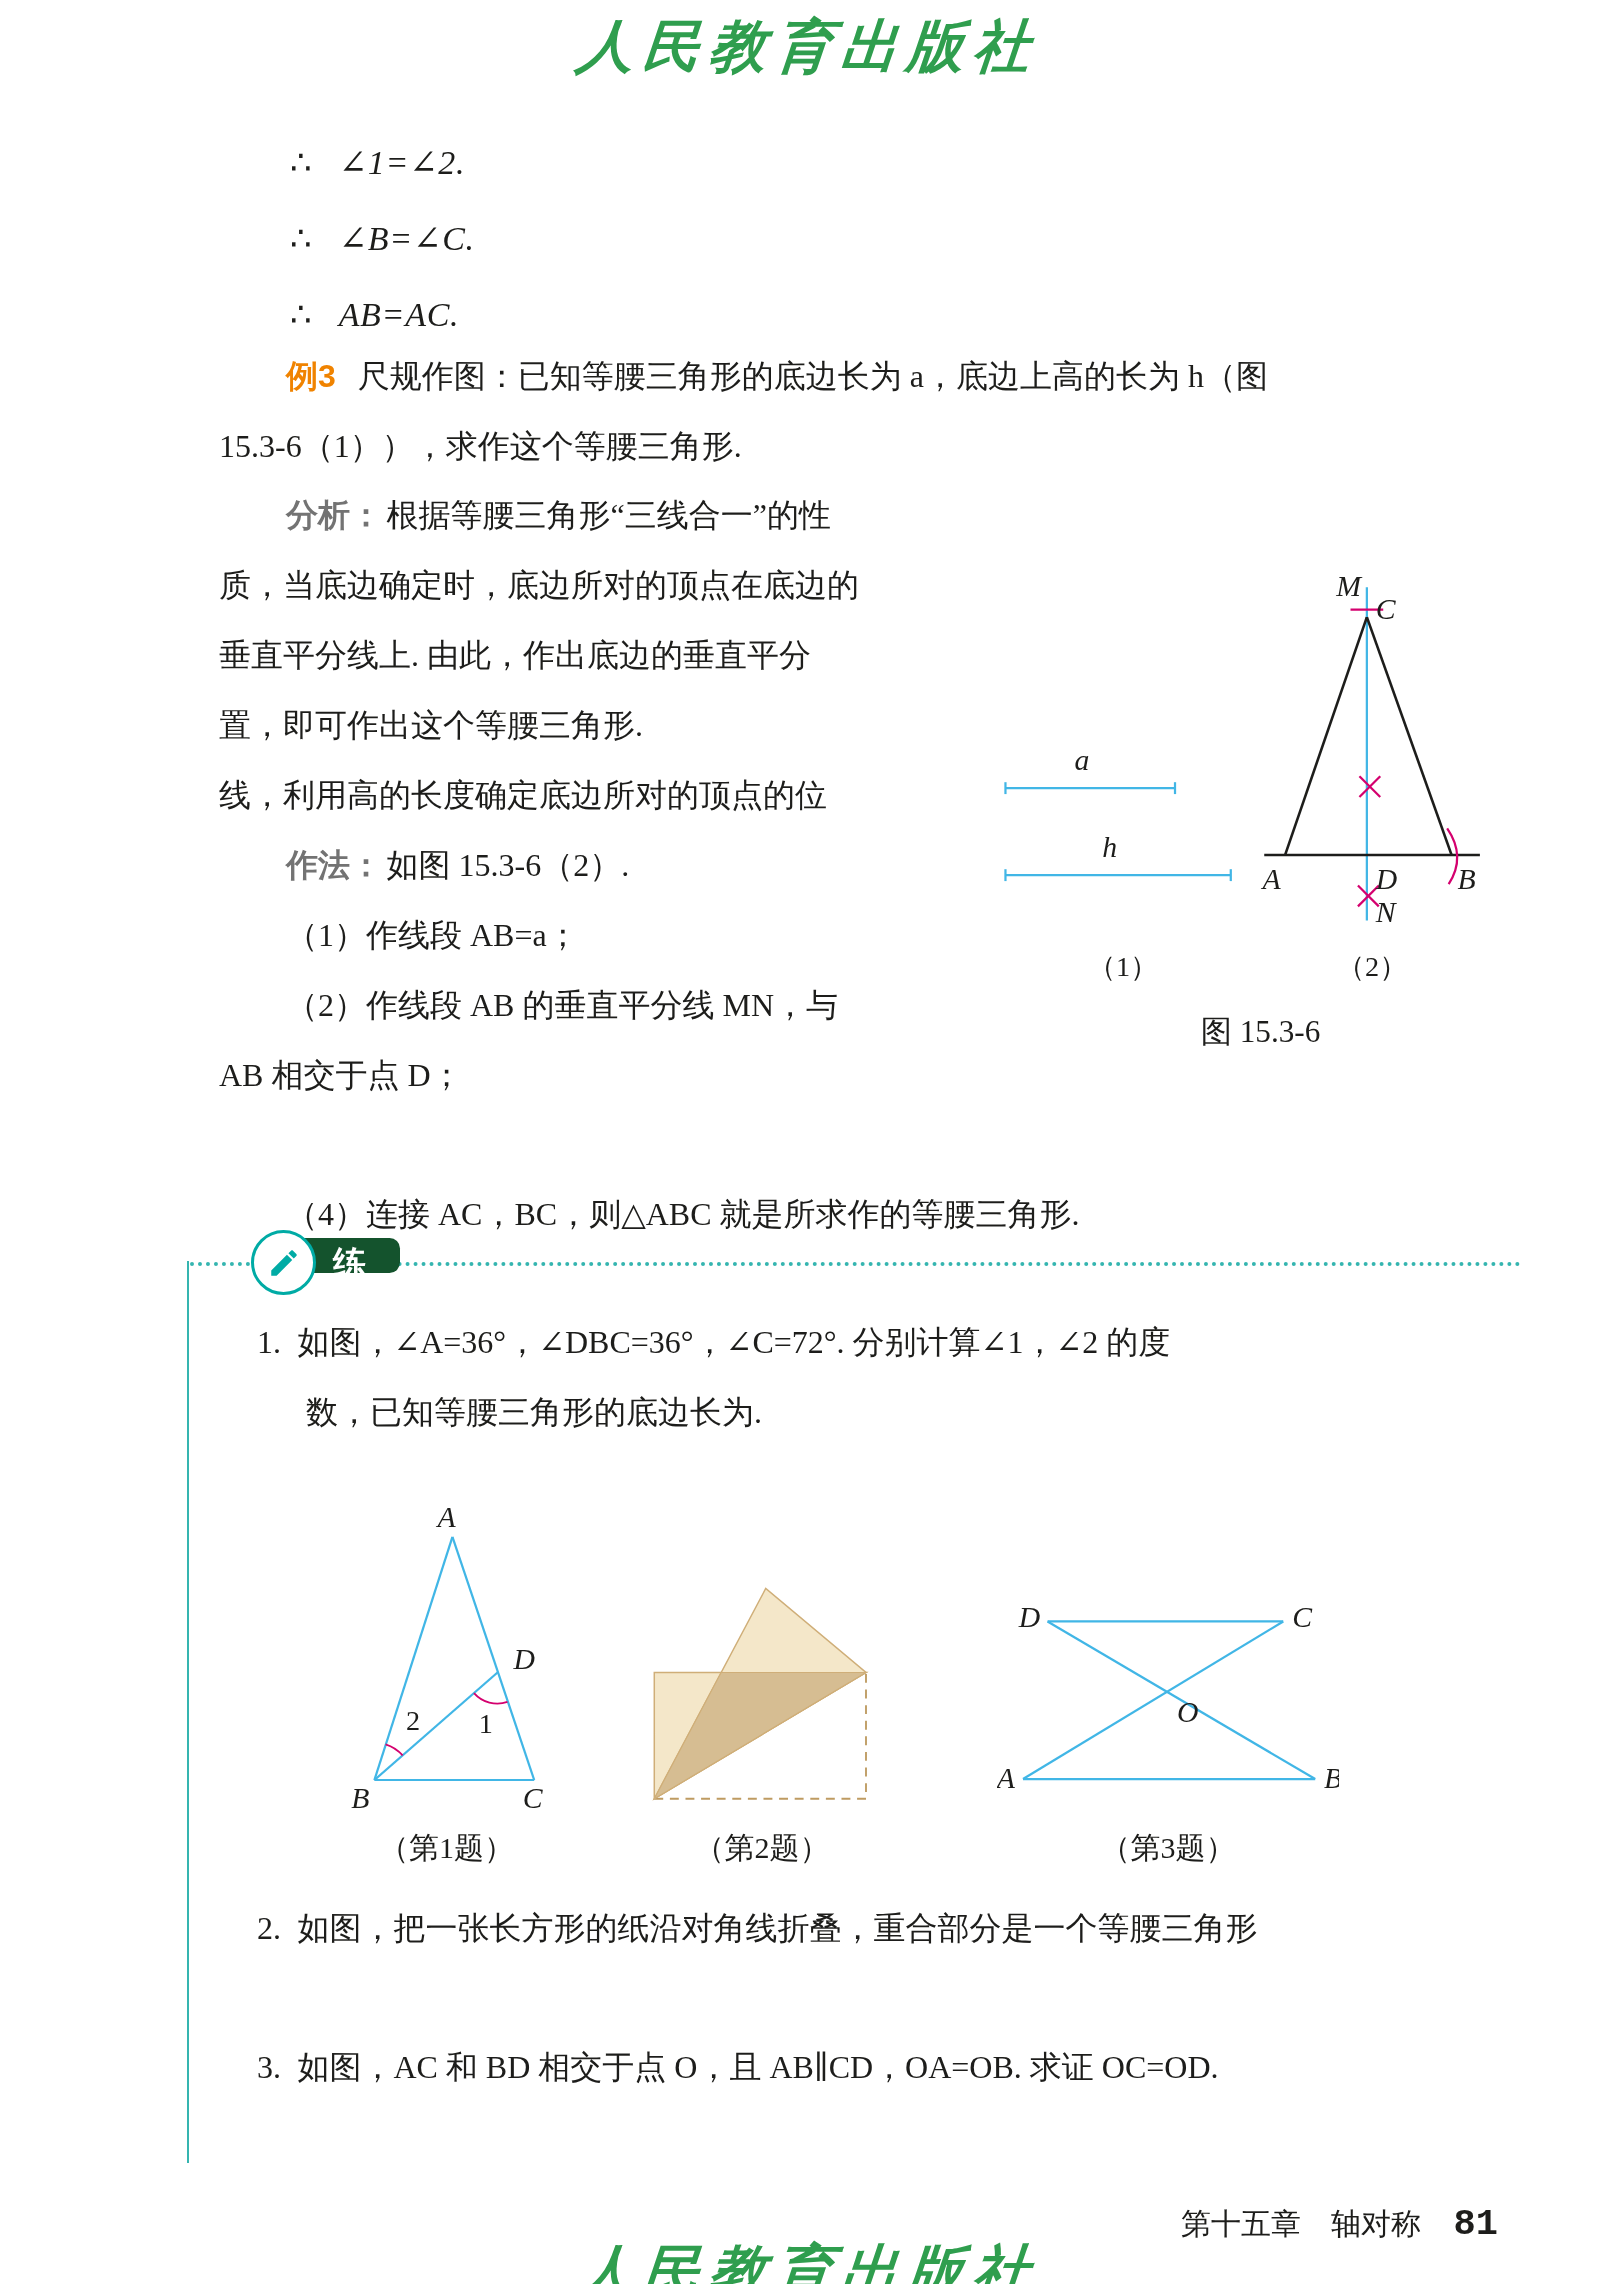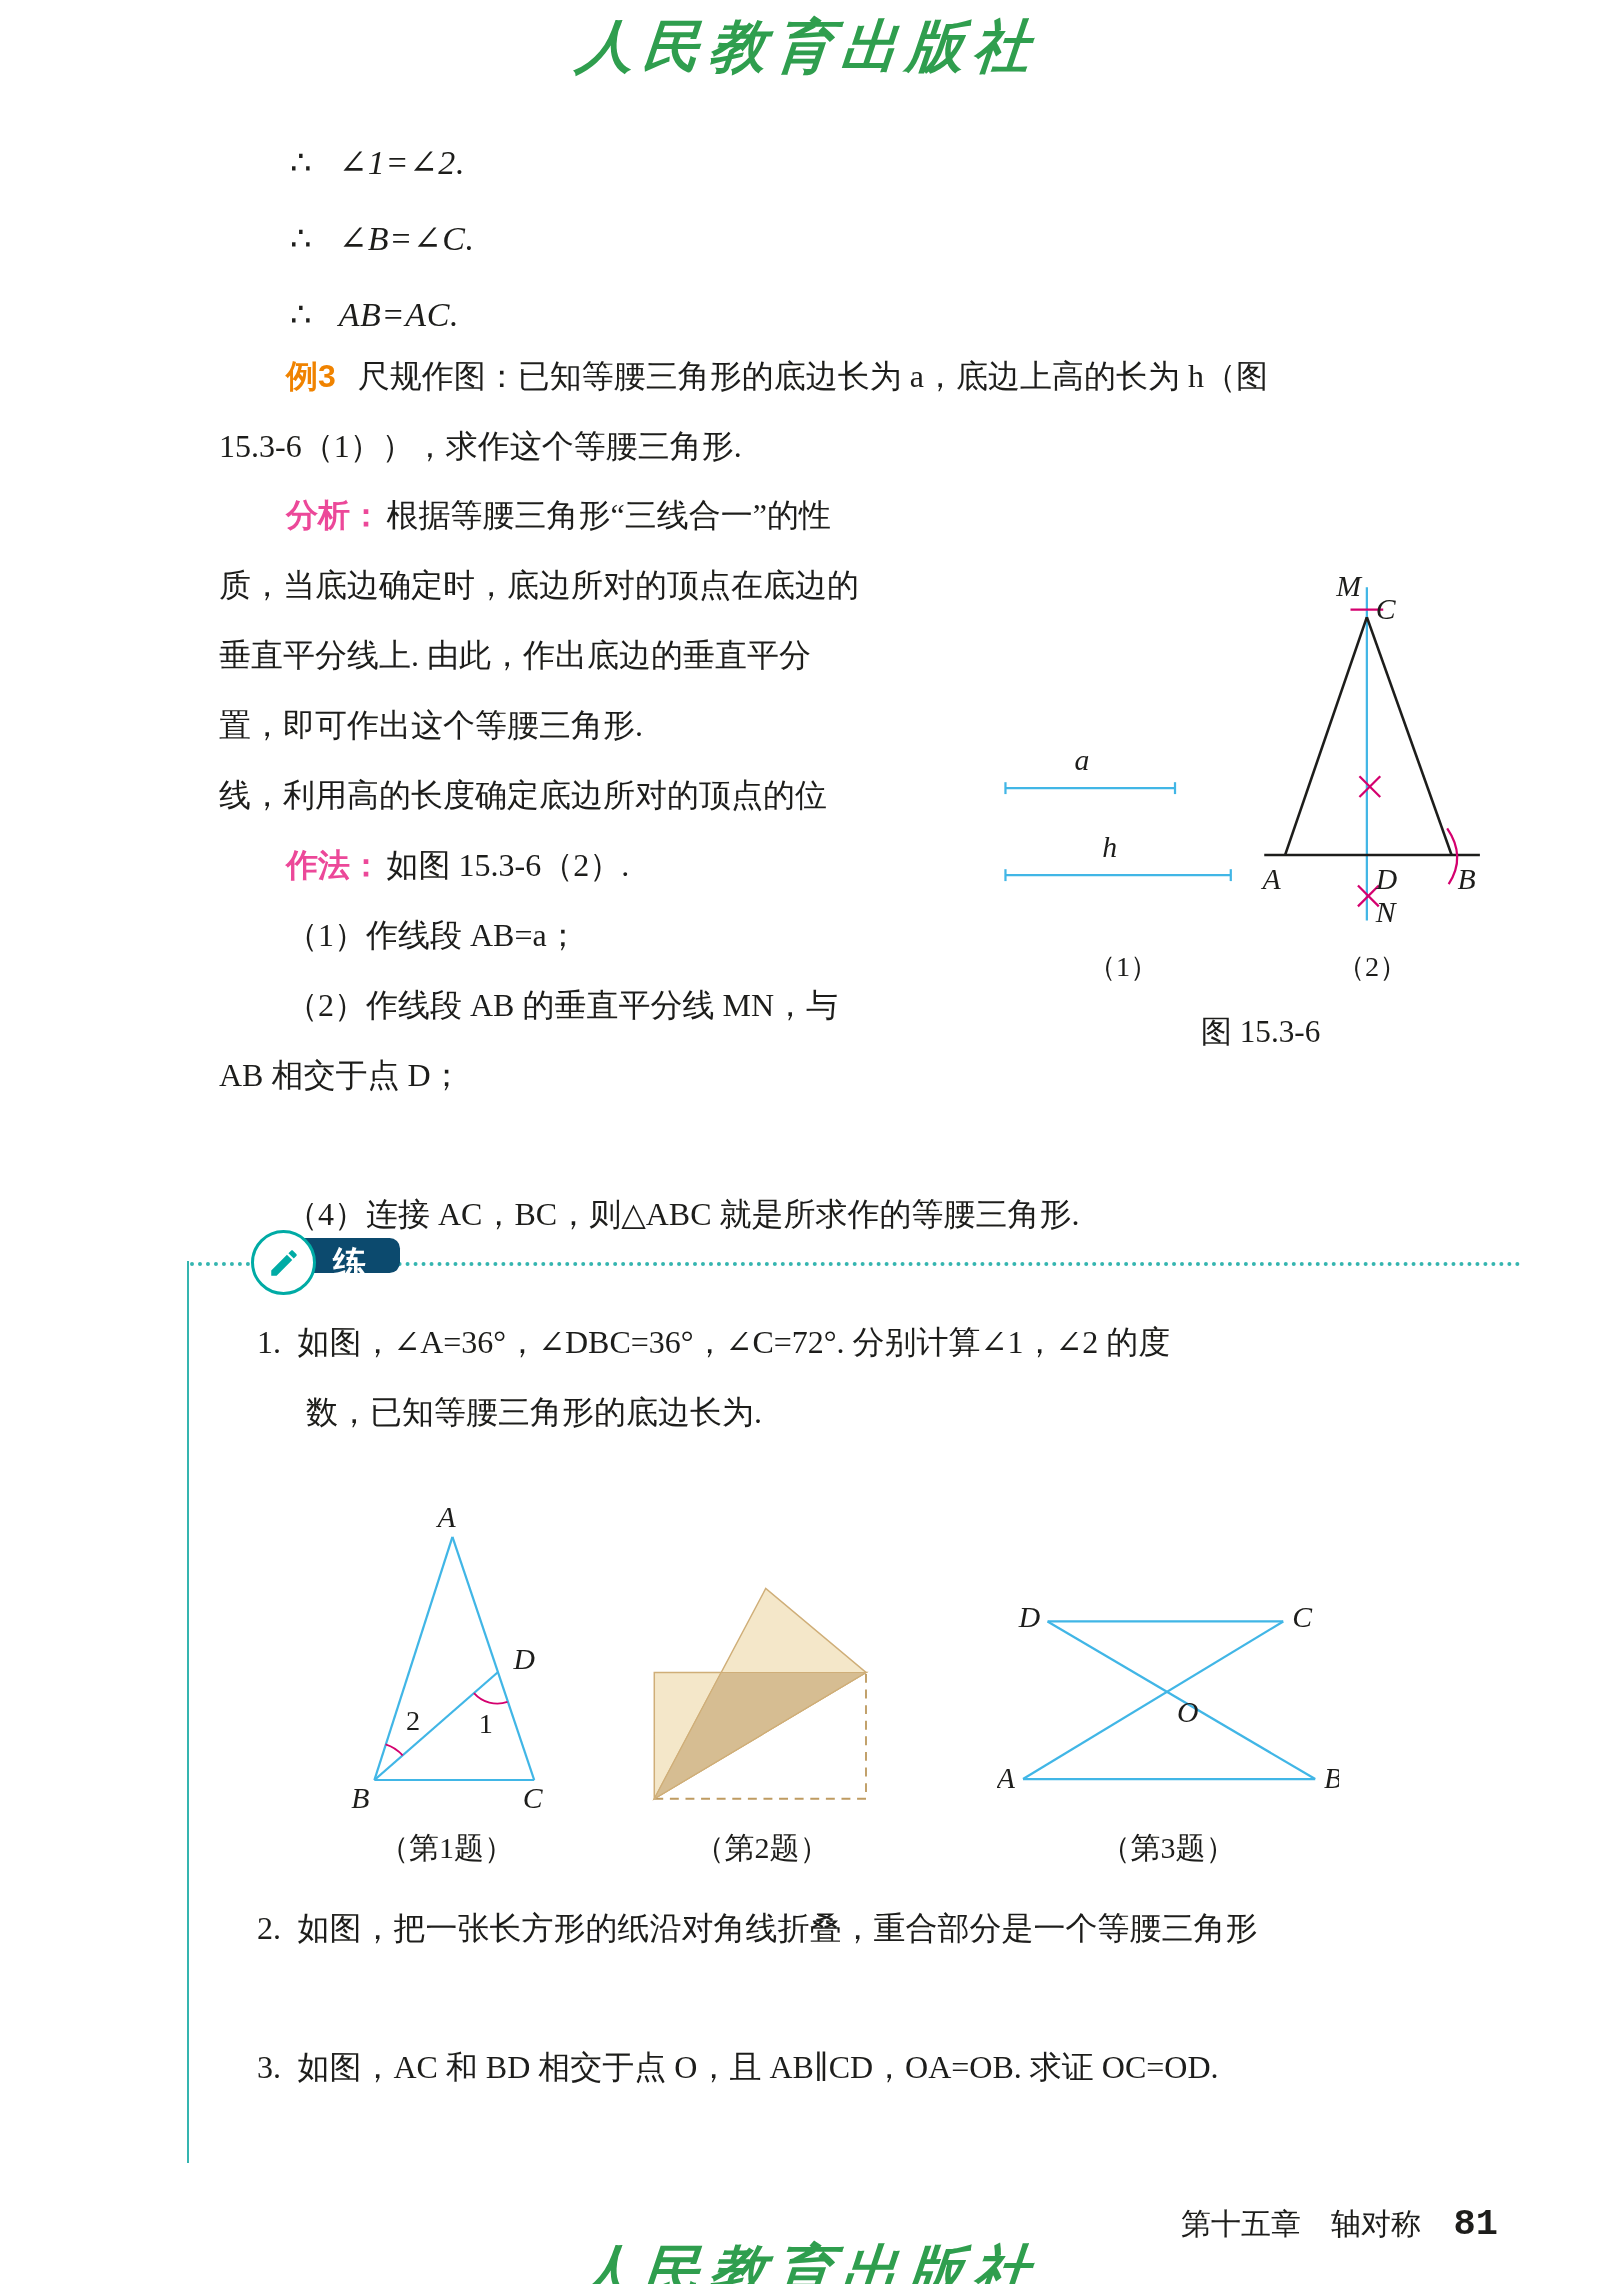--- a/index.html
+++ b/index.html
@@ -20,39 +20,39 @@
   .proof { position:absolute; left:290px; top:125px; font-size:34px; line-height:76px; }
   .proof .row { display:flex; }
   .proof .tf { margin-right:27px; font-style:normal; }
   .formula { font-style:italic; letter-spacing:0.7px; }
 
   .body-text { font-size:32px; line-height:70px; text-align:left; }
   .line { white-space:nowrap; }
   .indent1 { padding-left:67px; }
   .hang { padding-left:49px; }
   .ex-label { color:#f08300; font-weight:bold; font-family:"Liberation Sans","DejaVu Sans",sans-serif; margin-right:22px; }
-  .teal-label { color:#ec4899; font-weight:bold; font-family:"Liberation Sans","DejaVu Sans",sans-serif; margin-right:4.5px; }
+  .teal-label { color:#737373; font-weight:bold; font-family:"Liberation Sans","DejaVu Sans",sans-serif; margin-right:4.5px; }
   .qnum { margin-right:16.4px; }
 
   svg text { font-family:"Liberation Serif","DejaVu Serif","DejaVu Sans",serif; }
   .svglab { font-style:italic; font-size:40px; fill:#1d1d1b; }
   .svgnum { font-style:normal; font-size:38px; fill:#1d1d1b; }
   .svgcap { font-style:normal; font-size:42px; fill:#1d1d1b; }
 
   
   .vrule { position:absolute; left:187px; top:1261px; width:2.2px; height:902px; background:#35b5b0; }
   .dotrule { position:absolute; left:190px; top:1262px; width:1331px; height:0; border-top:4.5px dotted #35b5b0; }
   .badge { position:absolute; left:251px; top:1230px; height:67px; z-index:3; }
   .badge-circle {
     position:absolute; left:0; top:0; width:65px; height:65px; border-radius:50%;
     background:#ffffff; border:3px solid #00aba5; display:flex; align-items:center; justify-content:center; z-index:2;
   }
   .badge-pill {
     position:absolute; left:39px; top:8.2px; height:35px; line-height:51px;
-    background:#0c4a6e; color:#ffffff; border-radius:10.4px; padding:0 28px 0 43px;
+    background:#14532d; color:#ffffff; border-radius:10.4px; padding:0 28px 0 43px;
     font-family:"Liberation Sans","DejaVu Sans",sans-serif; font-weight:bold; font-size:34px; letter-spacing:4.5px; z-index:1;
   }
   .caption { position:absolute; top:1828px; text-align:center; font-size:30px; }
 
   .footer { position:absolute; right:118px; top:2203px; font-size:30px; }
   .footer .pagenum { font-size:37px; font-weight:bold; margin-left:25px; font-family:Liberation Mono, monospace; }
 </style>
 </head>
 <body>
 

